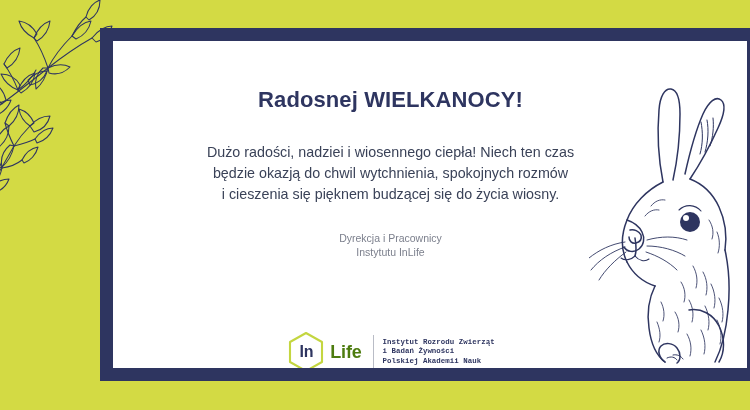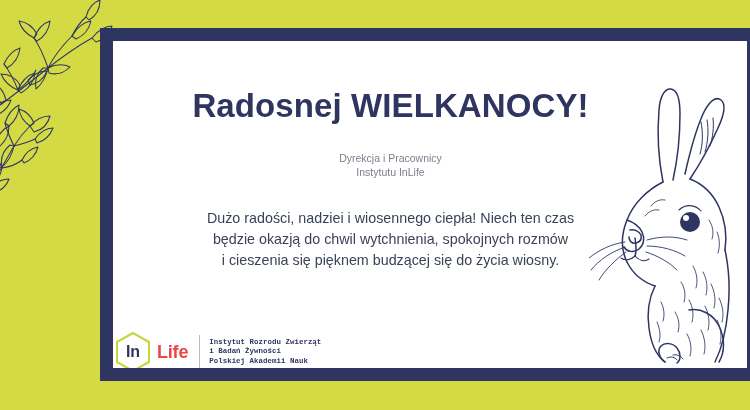--- a/index.html
+++ b/index.html
@@ -27,48 +27,48 @@
     overflow:hidden;
   }
 
   
   #content{
     position:absolute;left:0;top:0;width:555px;height:100%;
     display:flex;flex-direction:column;align-items:center;
     padding-top:46px;box-sizing:border-box;
   }
   #title{
-    font-size:33px;font-weight:bold;color:#2e3560;
+    font-size:22px;font-weight:bold;color:#2e3560;
     letter-spacing:.1px;margin:0;white-space:nowrap;
   }
   #body-text{
     margin:0;padding-top:29px;
     font-size:14.3px;line-height:21px;color:#3a4258;
     text-align:center;white-space:pre-line;
   }
   #signature{
     margin:0;padding-top:26px;
     font-size:10.5px;line-height:14px;color:#7b7f8c;
     text-align:center;white-space:pre-line;
   }
 
   
   #logo{
     position:absolute;left:0;top:290px;width:555px;
-    display:flex;justify-content:flex-start;align-items:center;
+    display:flex;justify-content:center;align-items:center;
   }
   #logo-row{display:flex;align-items:center;}
   .hexwrap{position:relative;width:40px;height:42px;display:flex;align-items:center;justify-content:center;}
   .hexwrap svg{position:absolute;left:0;top:0;}
   .hex-text{
     position:relative;font-size:16px;font-weight:bold;color:#2e3560;
     letter-spacing:-.2px;z-index:2;
   }
   #logo-life{
-    font-size:18px;font-weight:bold;color:#ef4444;
+    font-size:18px;font-weight:bold;color:#4d7c0f;
     margin-left:4px;letter-spacing:-.2px;
   }
   #logo-divider{
     width:1px;height:35px;background:#b9bcc6;margin:0 9px 0 11px;
   }
   #logo-inst{
     font-size:7.4px;line-height:9.6px;font-weight:bold;color:#2e3560;
     white-space:pre-line;letter-spacing:.05px;font-family:Liberation Mono, monospace;
   }
 
@@ -118,25 +118,25 @@
     <path d="M34 168 C38 160 44 156 50 155 C48 163 42 169 36 171 Z"></path>
     <path d="M14 176 C12 185 8 192 2 197 C0 188 4 180 10 175 Z"></path>
     <path d="M2 196 C8 190 15 187 21 187 C18 195 11 200 3 201 Z"></path>
   </svg>
 
   <div id="card">
     <div id="card-inner">
 
       <div id="content">
         <h1 id="title">Radosnej WIELKANOCY!</h1>
-        <p id="signature">Dyrekcja i Pracownicy
-Instytutu InLife</p>
         <p id="body-text">Dużo radości, nadziei i wiosennego ciepła! Niech ten czas
 będzie okazją do chwil wytchnienia, spokojnych rozmów
 i cieszenia się pięknem budzącej się do życia wiosny.</p>
+        <p id="signature">Dyrekcja i Pracownicy
+Instytutu InLife</p>
       </div>
 
       <div id="logo">
         <div id="logo-row">
           <span class="hexwrap">
             <svg viewBox="0 0 40 42" width="40" height="42" fill="none" stroke="#c4d640" stroke-width="2.1" stroke-linejoin="round">
               <polygon points="20,2 36,11 36,31 20,40 4,31 4,11"></polygon>
             </svg>
             <span class="hex-text">In</span>
           </span>

